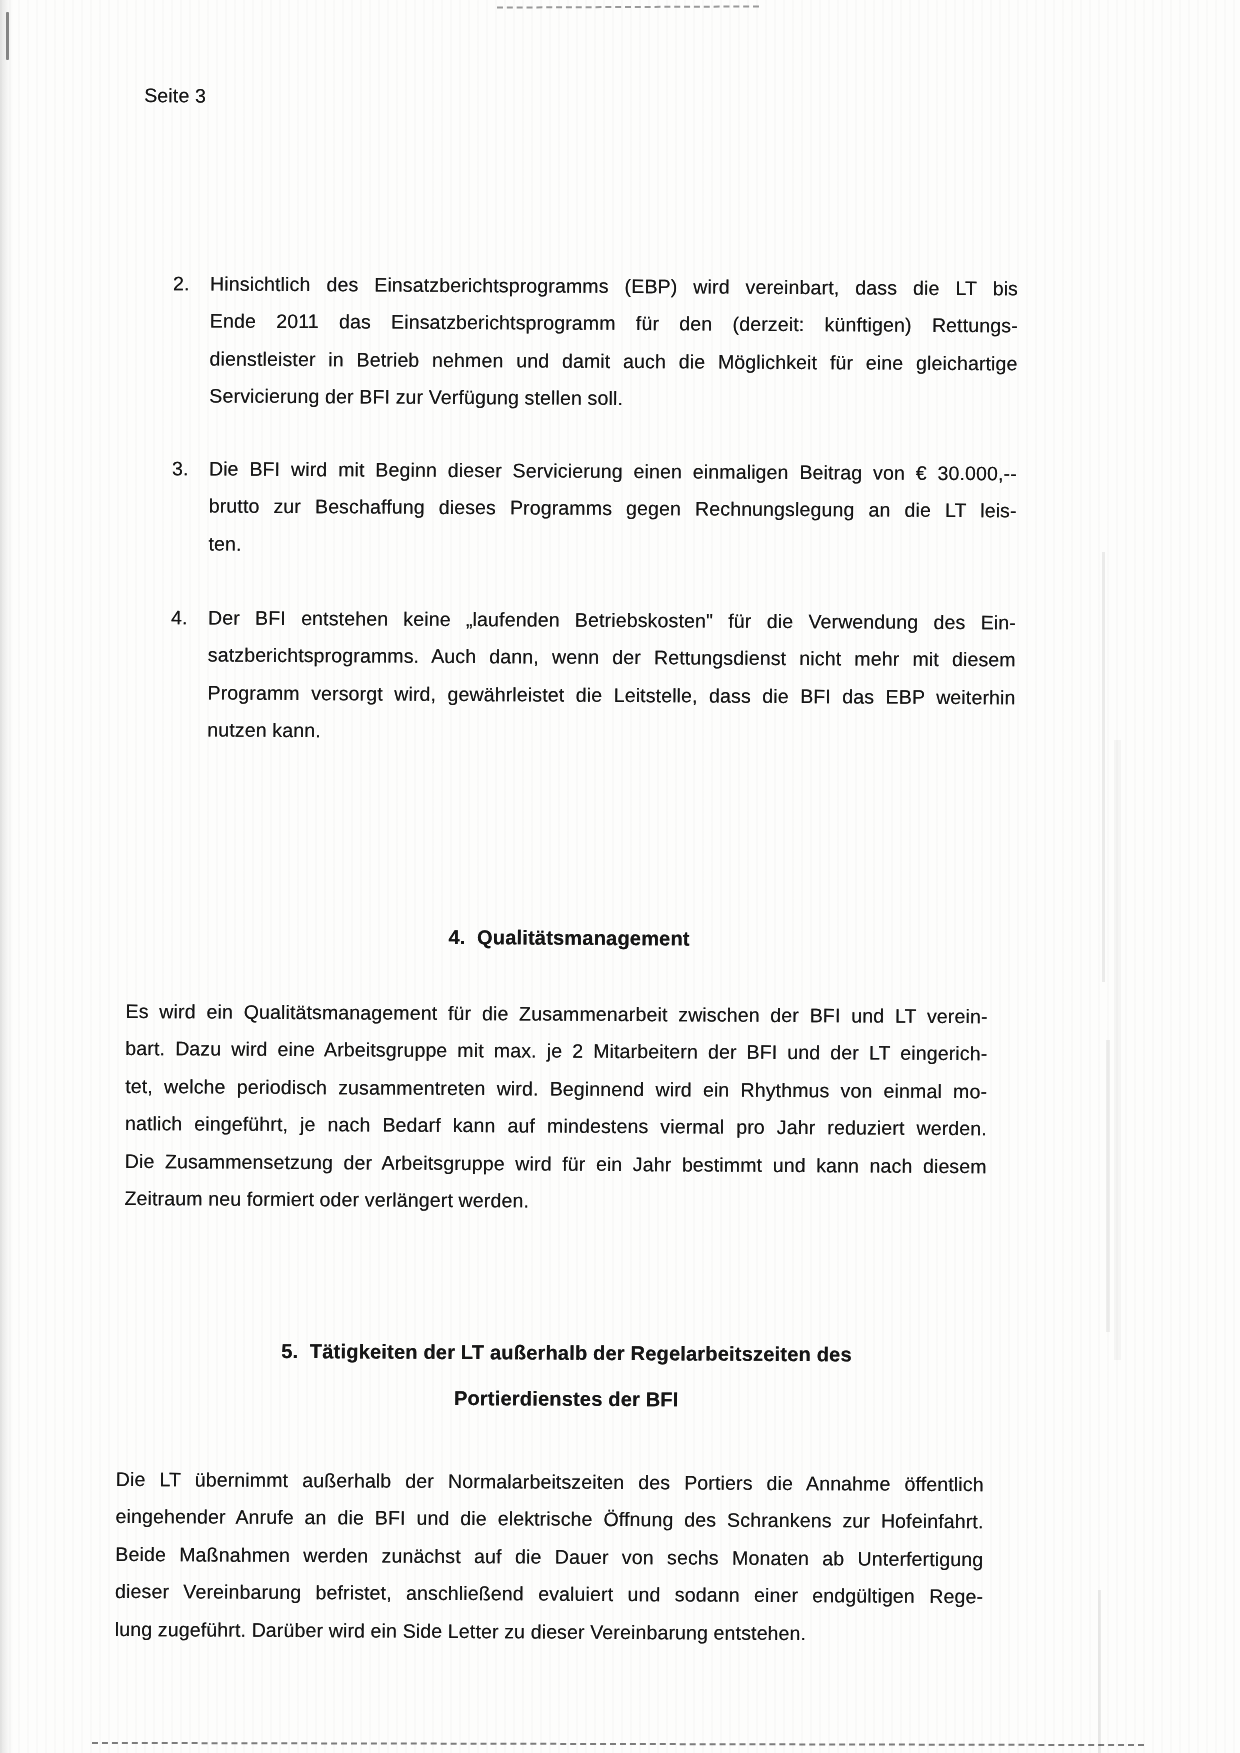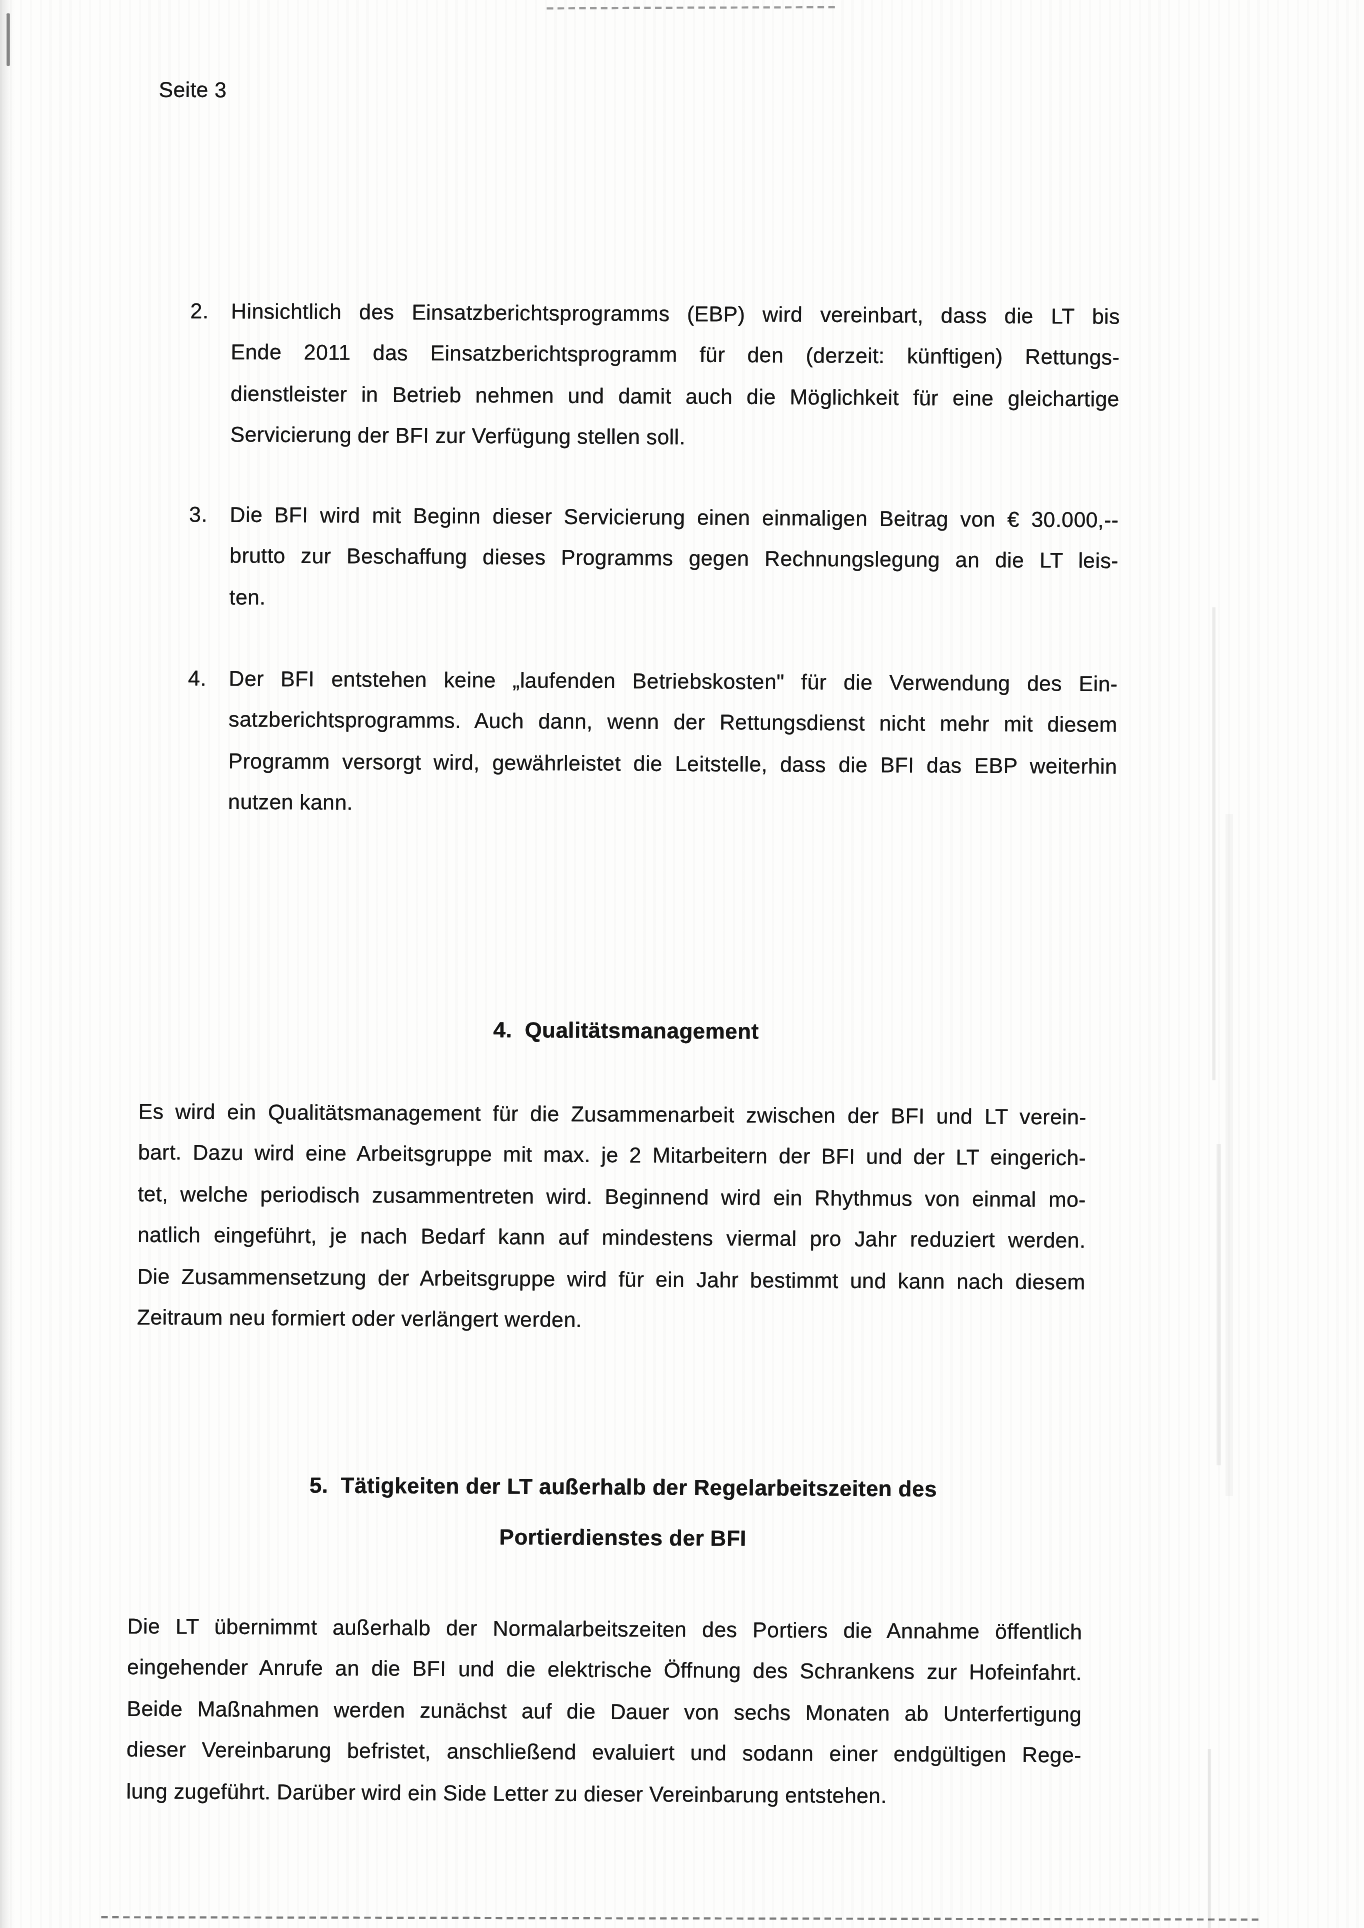--- a/index.html
+++ b/index.html
@@ -13,21 +13,21 @@
   .scan-texture{
     position:absolute;inset:0;pointer-events:none;
     background:repeating-linear-gradient(90deg, rgba(0,0,0,0.015) 0 2px, transparent 2px 9px);
   }
   .page-content{
     position:absolute;inset:0;
     transform:rotate(0.35deg);
     transform-origin:50% 45%;
   }
   .page-label{
-    position:absolute;left:140px;top:67px;
+    position:absolute;left:140px;top:80px;
     font-size:16px;letter-spacing:0.3px;
   }
   .txt{
     font-size:19.5px;line-height:37.4px;
     text-shadow:0 0 0.5px rgba(10,10,10,0.75);
     letter-spacing:0.15px;
   }
   .list-item{position:absolute;left:170px;width:845px;padding-left:37px;box-sizing:border-box;}
   .item-number{position:absolute;left:0;top:0;}
   .jline{text-align:justify;text-align-last:justify;}

